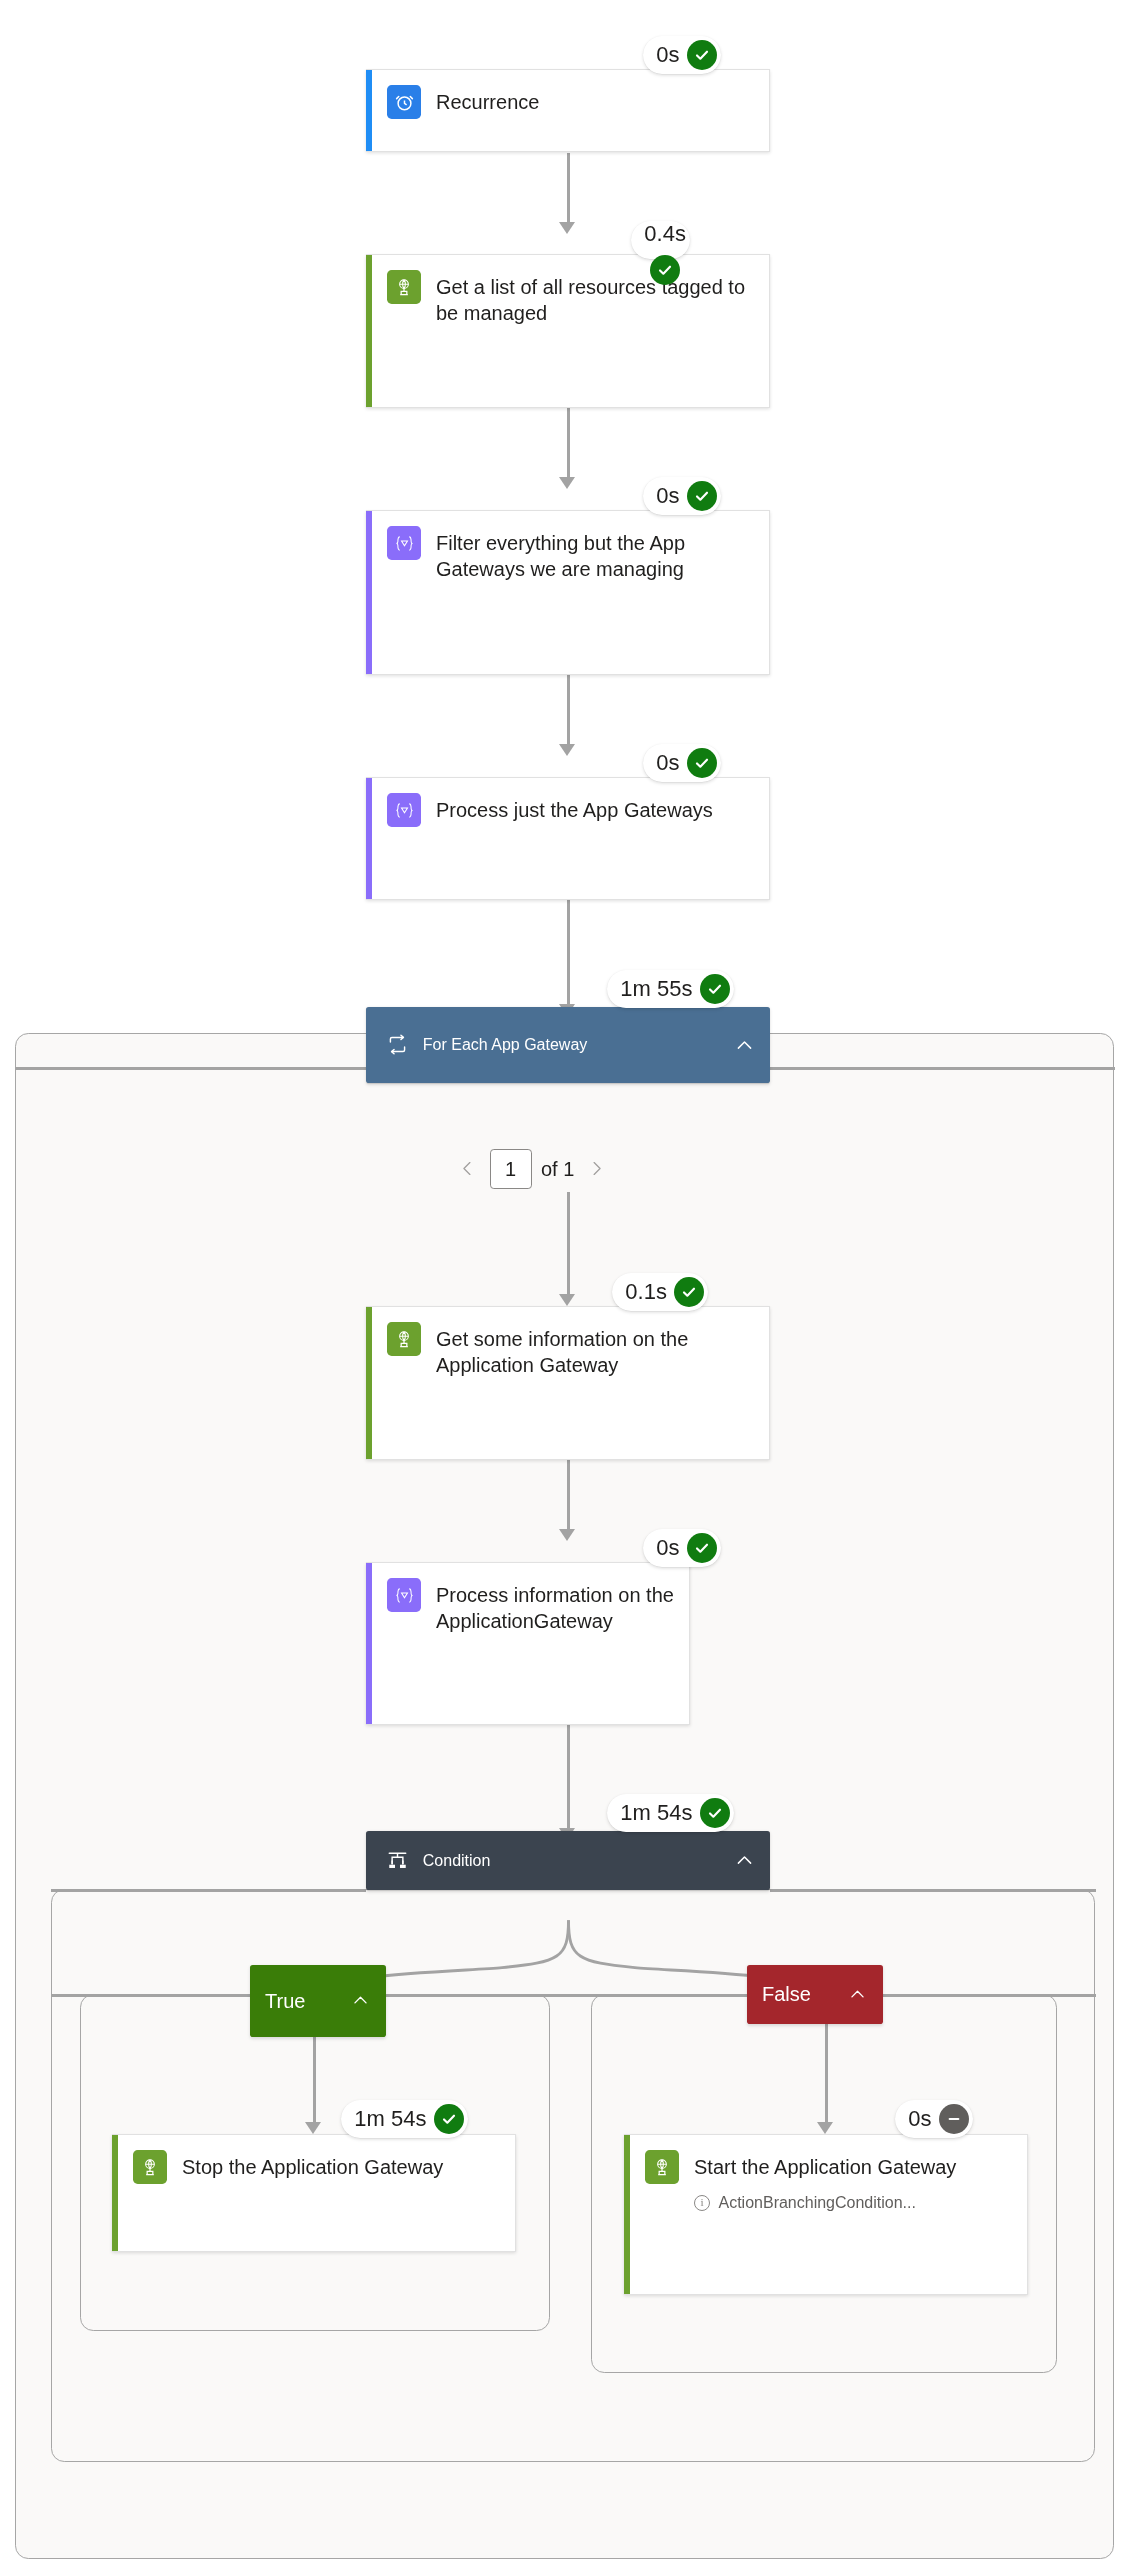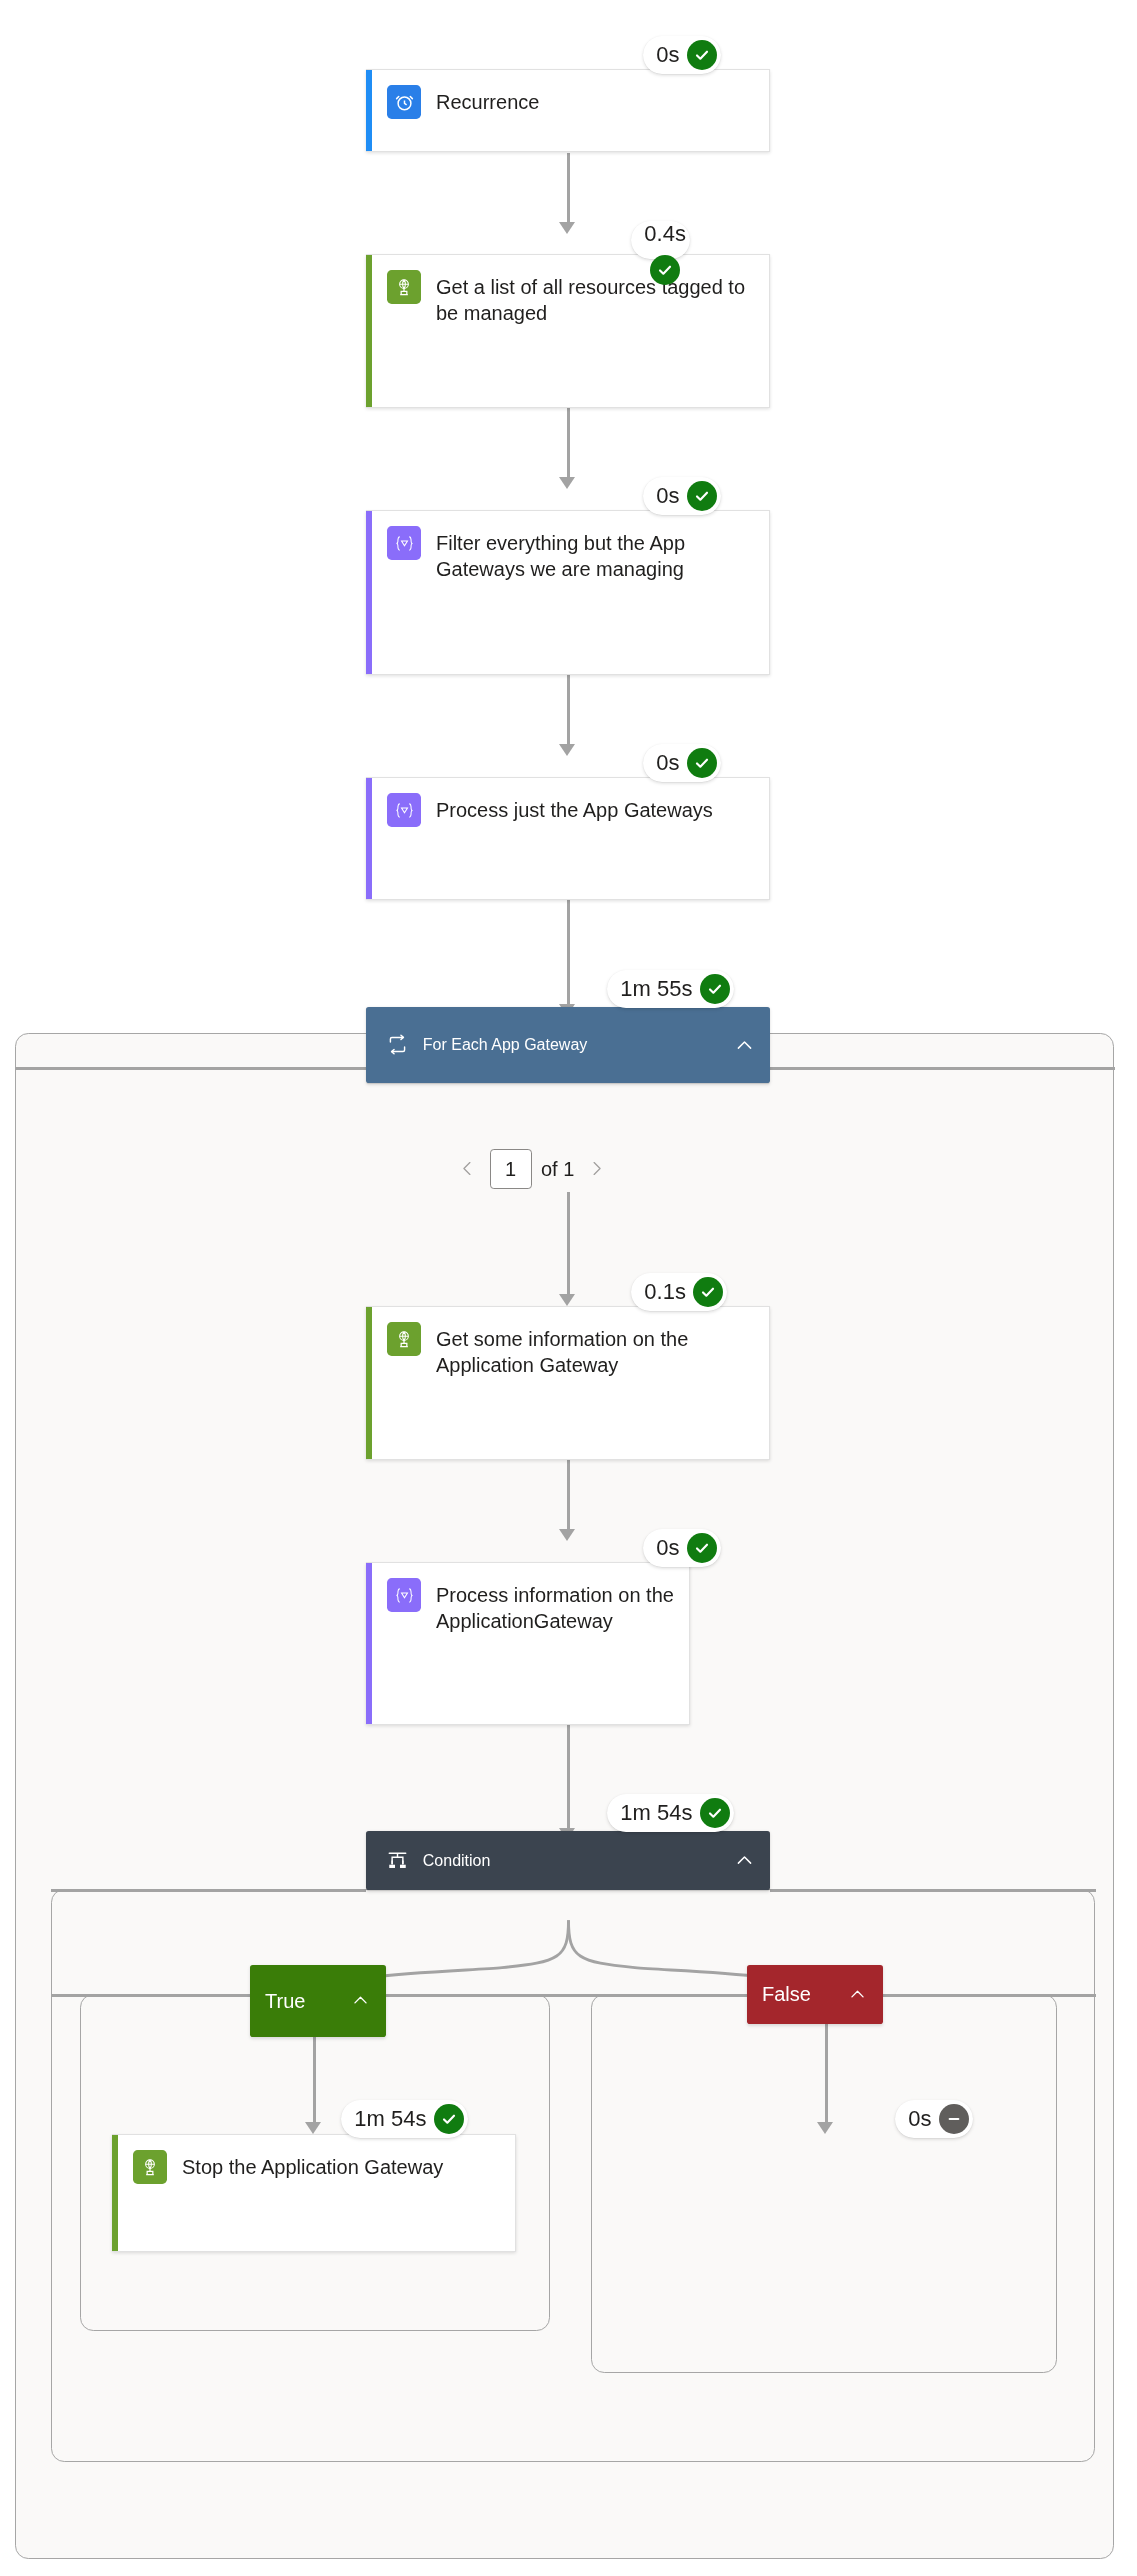--- a/index.html
+++ b/index.html
@@ -391,21 +391,21 @@
       <svg width="20" height="20" viewBox="0 0 24 24" fill="none" stroke="#ffffff" stroke-width="1.3">
         <circle cx="12" cy="8.6" r="5.2"></circle>
         <path d="M6.8 8.6h10.4M12 3.4c2.2 2.8 2.2 7.6 0 10.4M12 3.4c-2.2 2.8-2.2 7.6 0 10.4"></path>
         <path d="M12 13.8v3.4M7.4 21h9.2M8.6 17.2h6.8v3.8H8.6z" stroke-width="1.5"></path>
       </svg>
     </div>
     <div class="body">
       <div class="title">Get some information on the Application Gateway</div>
     </div>
   </div>
-  <div class="pill" style="left:631px; top:1273px;justify-content:center;">
+  <div class="pill" style="left:612px; top:1273px;justify-content:center;">
     <span class="dur">0.1s</span>
     <span class="badge ok">
       <svg width="16" height="16" viewBox="0 0 24 24" fill="none" stroke="#fff" stroke-width="3.2" stroke-linecap="round" stroke-linejoin="round">
           <path d="M4.5 12.6l5 5 10-10.5"></path>
         </svg>
     </span>
   </div>
 
   <div class="card" style="left:366px; top:1562px; width:324px; height:163px;">
     <div class="stripe" style="background:#8a6dfa;"></div>
@@ -488,20 +488,37 @@
   </div>
   <div class="pill" style="left:341px; top:2100px;">
     <span class="dur">1m 54s</span>
     <span class="badge ok">
       <svg width="16" height="16" viewBox="0 0 24 24" fill="none" stroke="#fff" stroke-width="3.2" stroke-linecap="round" stroke-linejoin="round">
           <path d="M4.5 12.6l5 5 10-10.5"></path>
         </svg>
     </span>
   </div>
 
+  <div class="card" style="left:624px; top:2134px; width:404px; height:161px;">
+    <div class="stripe" style="background:#6ca12e;"></div>
+    <div class="ic" style="background:#6ca12e;">
+      <svg width="20" height="20" viewBox="0 0 24 24" fill="none" stroke="#ffffff" stroke-width="1.3">
+        <circle cx="12" cy="8.6" r="5.2"></circle>
+        <path d="M6.8 8.6h10.4M12 3.4c2.2 2.8 2.2 7.6 0 10.4M12 3.4c-2.2 2.8-2.2 7.6 0 10.4"></path>
+        <path d="M12 13.8v3.4M7.4 21h9.2M8.6 17.2h6.8v3.8H8.6z" stroke-width="1.5"></path>
+      </svg>
+    </div>
+    <div class="body">
+      <div class="title">Start the Application Gateway</div>
+      <div class="sub">
+        <span class="info-ico">i</span>
+        <span>ActionBranchingCondition...</span>
+      </div>
+    </div>
+  </div>
   <div class="pill" style="left:895px; top:2100px;">
     <span class="dur">0s</span>
     <span class="badge skip">
       <svg width="16" height="16" viewBox="0 0 24 24" fill="none" stroke="#fff" stroke-width="3.2" stroke-linecap="round">
           <path d="M5.5 12h13"></path>
         </svg>
     </span>
   </div>
 
 </div>

